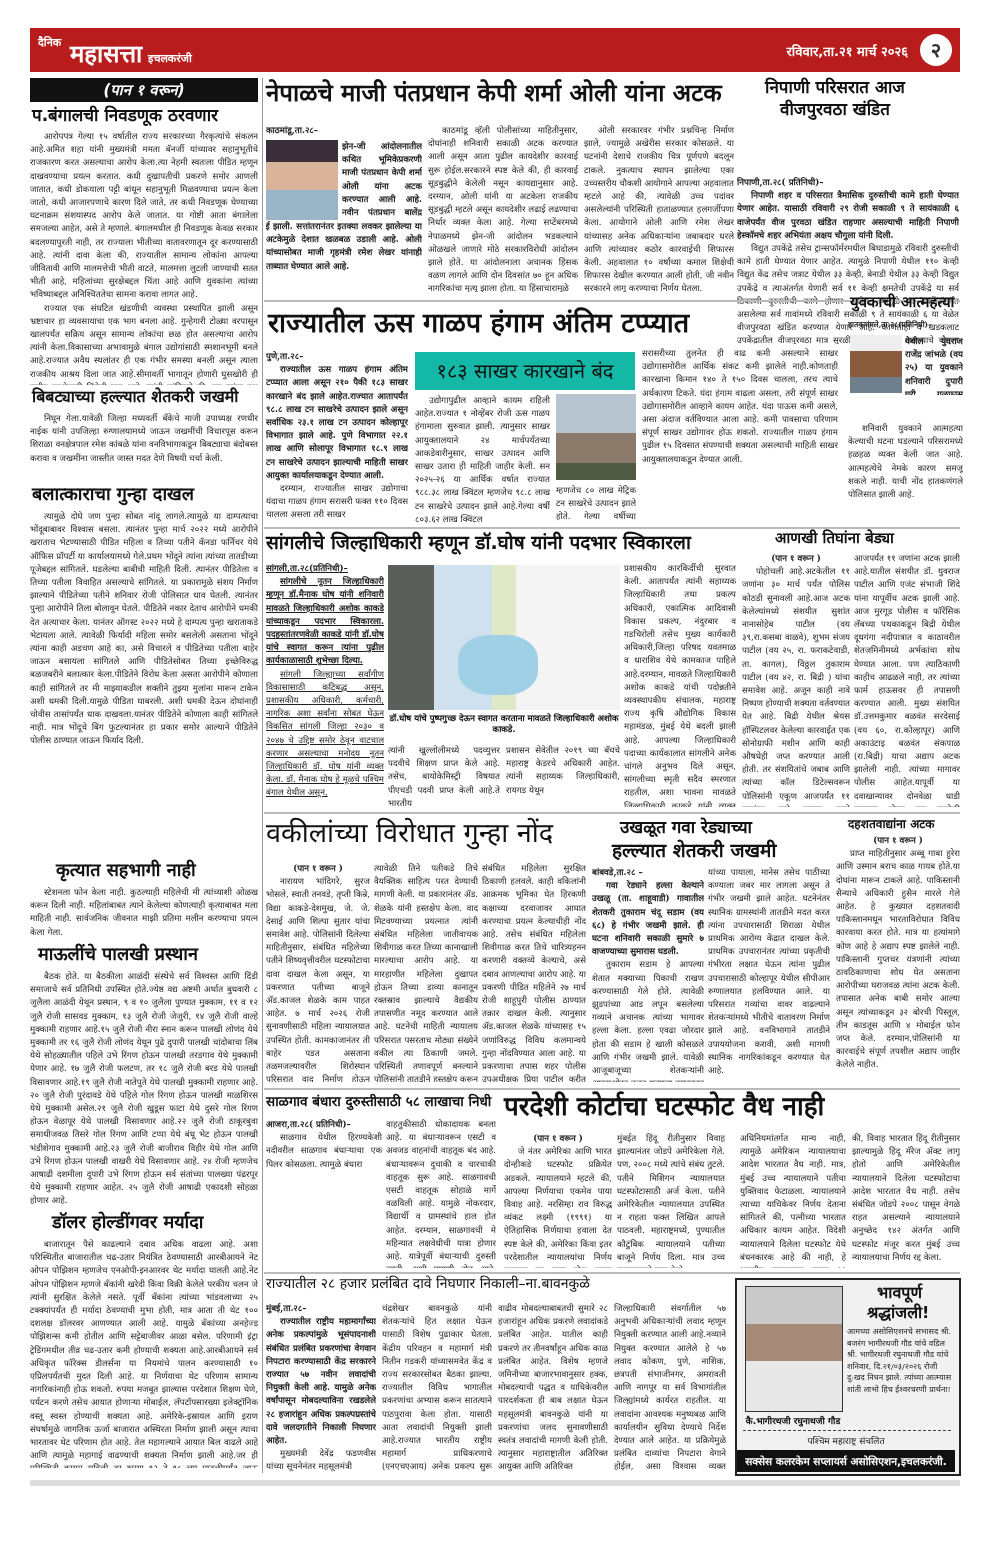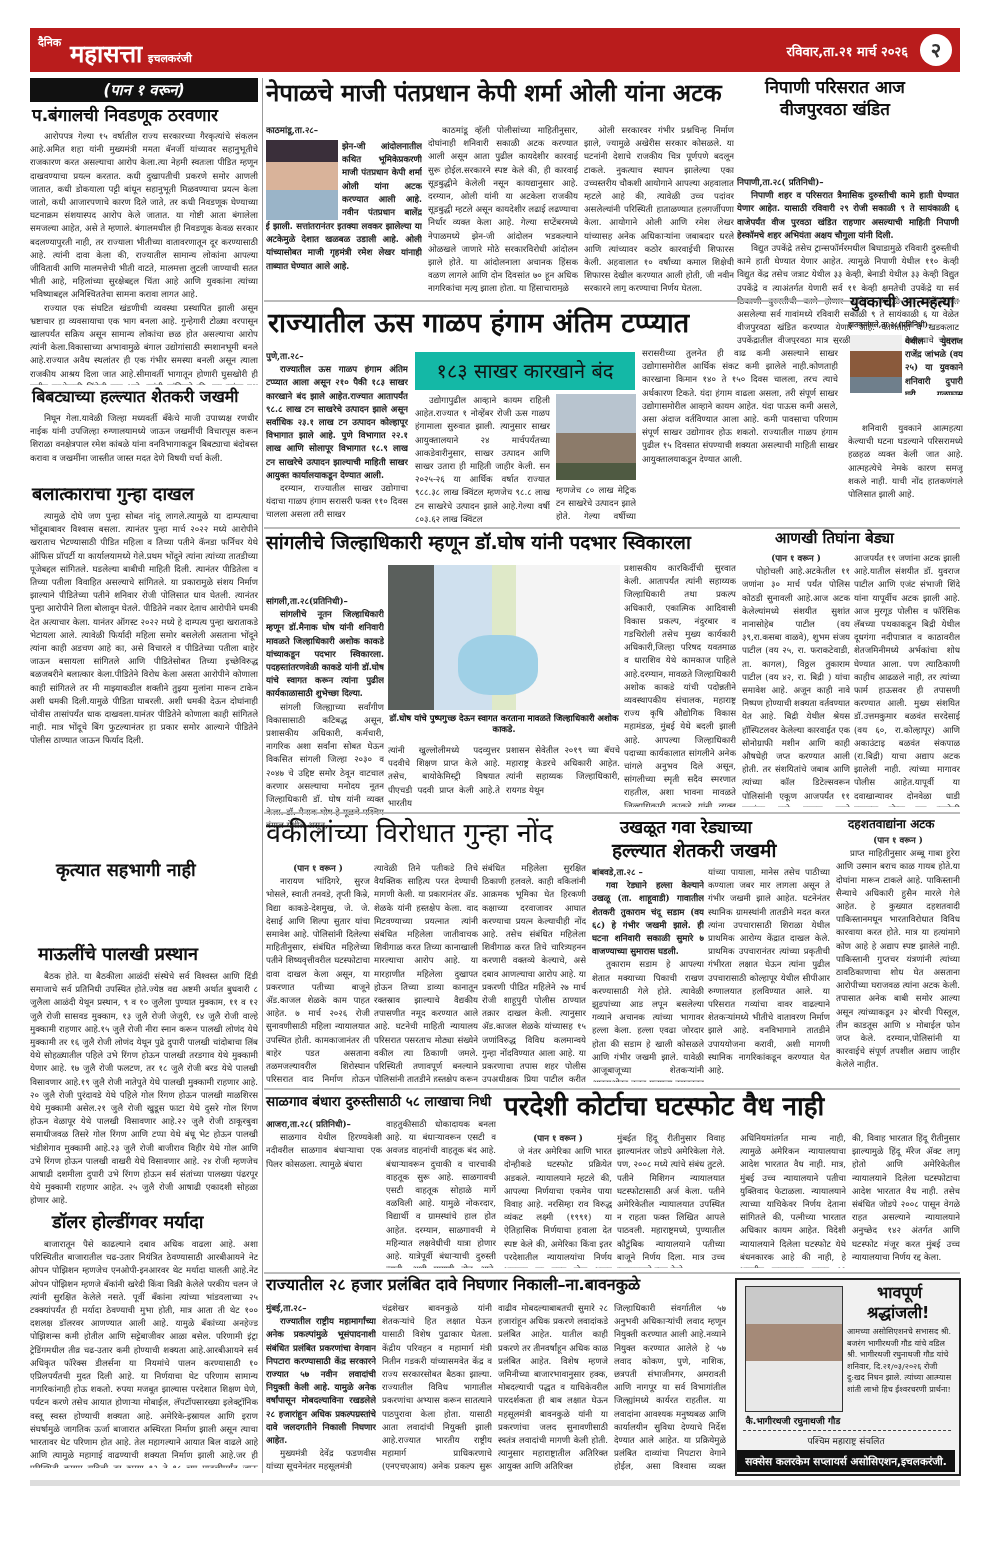--- a/index.html
+++ b/index.html
@@ -48,20 +48,23 @@
   <div class="abs body" style="left:0;top:334px;width:228px;height:68px;">
       <p>निघून गेला.यावेळी जिल्हा मध्यवर्ती बँकेचे माजी उपाध्यक्ष रणधीर नाईक यांनी उपजिल्हा रुग्णालयामध्ये जाऊन जखमींची विचारपूस करून शिराळा वनक्षेत्रपाल रमेश कांबळे यांना वनविभागाकडून बिबट्याचा बंदोबस्त करावा व जखमींना जास्तीत जास्त मदत देणे विषयी चर्चा केली.</p>
     </div>
 
   <div class="abs hl" style="left:2px;top:406px;font-size:18px;">बलात्काराचा गुन्हा दाखल</div>
   <div class="abs body" style="left:0;top:432px;width:228px;height:348px;">
       <p>त्यामुळे दोघे जण पुन्हा सोबत नांदू लागले.त्यामुळे या दाम्पत्याचा भोंदूबाबावर विश्वास बसला. त्यानंतर पुन्हा मार्च २०२२ मध्ये आरोपीने खराताच भेटण्यासाठी पीडित महिला व तिच्या पतीने कॅनडा फर्निचर येथे ऑफिस प्रॉपर्टी या कार्यालयामध्ये गेले.प्रथम भोंदूने त्यांना त्यांच्या तातडीच्या पूजेबद्दल सांगितले. घडलेल्या बाबीची माहिती दिली. त्यानंतर पीडितेला व तिच्या पतीला विवाहित असल्याचे सांगितले. या प्रकारामुळे संशय निर्माण झाल्याने पीडितेच्या पतीने शनिवार रोजी पोलिसात धाव घेतली. त्यानंतर पुन्हा आरोपीने तिला बोलावून घेतले. पीडितेने नकार देताच आरोपीने धमकी देत अत्याचार केला. यानंतर ऑगस्ट २०२२ मध्ये हे दाम्पत्य पुन्हा खराताकडे भेटायला आले. त्यावेळी फिर्यादी महिला समोर बसलेली असताना भोंदूने त्यांना काही अडचण आहे का, असे विचारले व पीडितेच्या पतीला बाहेर जाऊन बसायला सांगितले आणि पीडितेसोबत तिच्या इच्छेविरुद्ध बळजबरीने बलात्कार केला.पीडितेने विरोध केला असता आरोपीने कोणाला काही सांगितले तर मी माझ्याकडील शक्तीने तुझ्या मुलांना मारून टाकेन अशी धमकी दिली.यामुळे पीडिता घाबरली. अशी धमकी देऊन दोघांनाही चोवीस तासांपर्यंत धाक दाखवला.यानंतर पीडितेने कोणाला काही सांगितले नाही. मात्र भोंदूचे बिंग फुटल्यानंतर हा प्रकार समोर आल्याने पीडितेने पोलीस ठाण्यात जाऊन फिर्याद दिली.</p>
     </div>
 
   <div class="abs hl" style="left:26px;top:782px;font-size:18px;">कृत्यात सहभागी नाही</div>
+  <div class="abs body" style="left:0;top:808px;width:228px;height:56px;">
+      <p>स्टेशनला फोन केला नाही. कुठल्याही महिलेची मी त्यांच्याशी ओळख करून दिली नाही. महिलांबाबत त्याने केलेल्या कोणत्याही कृत्याबाबत मला माहिती नाही. सार्वजनिक जीवनात माझी प्रतिमा मलीन करण्याचा प्रयत्न केला गेला.</p>
+    </div>
 
   <div class="abs hl" style="left:8px;top:866px;font-size:18px;">माऊलींचे पालखी प्रस्थान</div>
   <div class="abs body" style="left:0;top:892px;width:228px;height:240px;">
       <p>बैठक होते. या बैठकीला आळंदी संस्थेचे सर्व विश्वस्त आणि दिंडी समाजाचे सर्व प्रतिनिधी उपस्थित होते.ज्येष्ठ वद्य अष्टमी अर्थात बुधवारी ८ जुलैला आळंदी येथून प्रस्थान, ९ व १० जुलैला पुण्यात मुक्काम, ११ व १२ जुलै रोजी सासवड मुक्काम, १३ जुलै रोजी जेजुरी, १४ जुलै रोजी वाल्हे मुक्कामी राहणार आहे.१५ जुलै रोजी नीरा स्नान करून पालखी लोणंद येथे मुक्कामी तर १६ जुलै रोजी लोणंद येथून पुढे दुपारी पालखी चांदोबाचा लिंब येथे सोहळ्यातील पहिले उभे रिंगण होऊन पालखी तरडगाव येथे मुक्कामी येणार आहे. १७ जुलै रोजी फलटण, तर १८ जुलै रोजी बरड येथे पालखी विसावणार आहे.१९ जुलै रोजी नातेपुते येथे पालखी मुक्कामी राहणार आहे. २० जुलै रोजी पुरंदावडे येथे पहिले गोल रिंगण होऊन पालखी माळशिरस येथे मुक्कामी असेल.२१ जुलै रोजी खुडूस फाटा येथे दुसरे गोल रिंगण होऊन वेळापूर येथे पालखी विसावणार आहे.२२ जुलै रोजी ठाकूरबुवा समाधीजवळ तिसरे गोल रिंगण आणि टप्पा येथे बंधू भेट होऊन पालखी भंडीशेगाव मुक्कामी आहे.२३ जुलै रोजी बाजीराव विहीर येथे गोल आणि उभे रिंगण होऊन पालखी वाखरी येथे विसावणार आहे. २४ रोजी म्हणजेच आषाढी दशमीला दुपारी उभे रिंगण होऊन सर्व संतांच्या पालख्या पंढरपूर येथे मुक्कामी राहणार आहेत. २५ जुलै रोजी आषाढी एकादशी सोहळा होणार आहे.</p>
     </div>
 
   <div class="abs hl" style="left:22px;top:1134px;font-size:18px;">डॉलर होल्डींगवर मर्यादा</div>
   <div class="abs body" style="left:0;top:1160px;width:228px;height:230px;">
       <p>बाजारातून पैसे काढल्याने दबाव अधिक वाढला आहे. अशा परिस्थितीत बाजारातील चढ-उतार नियंत्रित ठेवण्यासाठी आरबीआयने नेट ओपन पोझिशन म्हणजेच एनओपी-इनआरवर थेट मर्यादा घालती आहे.नेट ओपन पोझिशन म्हणजे बँकांनी खरेदी किंवा विक्री केलेले परकीय चलन जे त्यांनी सुरक्षित केलेले नसते. पूर्वी बँकांना त्यांच्या भांडवलाच्या २५ टक्क्यांपर्यंत ही मर्यादा ठेवण्याची मुभा होती, मात्र आता ती थेट १०० दशलक्ष डॉलरवर आणण्यात आली आहे. यामुळे बँकांच्या अनहेज्ड पोझिशन्स कमी होतील आणि सट्टेबाजीवर आळा बसेल. परिणामी इंट्रा ट्रेडिंगमधील तीव्र चढ-उतार कमी होण्याची शक्यता आहे.आरबीआयने सर्व अधिकृत फॉरेक्स डीलर्सना या नियमांचे पालन करण्यासाठी १० एप्रिलपर्यंतची मुदत दिली आहे. या निर्णयाचा थेट परिणाम सामान्य नागरिकांनाही होऊ शकतो. रुपया मजबूत झाल्यास परदेशात शिक्षण घेणे, पर्यटन करणे तसेच आयात होणाऱ्या मोबाईल, लॅपटॉपसारख्या इलेक्ट्रॉनिक वस्तू स्वस्त होण्याची शक्यता आहे. अमेरिके-इस्रायल आणि इराण संघर्षामुळे जागतिक ऊर्जा बाजारात अस्थिरता निर्माण झाली असून त्याचा भारतावर थेट परिणाम होत आहे. तेल महागल्याने आयात बिल वाढले आहे आणि त्यामुळे महागाई वाढण्याची शक्यता निर्माण झाली आहे.जर ही परिस्थिती कायम राहिली तर रुपया ९२ ते ९८ च्या पातळीपर्यंत जाऊ शकतो. यामुळे पेट्रोल-डिझेल, इलेक्ट्रॉनिक वस्तू तसेच इतर आयात केलेल्या वस्तू महाग होण्याचा धोका आहे.</p>
     </div>
@@ -121,21 +124,21 @@
 <div class="abs body" style="left:905px;top:335px;width:58px;height:60px;font-weight:bold;">
     <p style="text-indent:0">येथील युवराज राजेंद्र जांभळे (वय २५) या युवकाने शनिवारी दुपारी घरी गळफास घेऊन आत्महत्या केली.</p>
   </div>
 <div class="abs body" style="left:848px;top:398px;width:115px;height:120px;margin-top:24px;">
     <p>शनिवारी युवकाने आत्महत्या केल्याची घटना घडल्याने परिसरामध्ये हळहळ व्यक्त केली जात आहे. आत्महत्येचे नेमके कारण समजू शकले नाही. याची नोंद हातकणंगले पोलिसात झाली आहे.</p>
   </div>
 
 <div class="abs rule" style="left:264px;top:527px;width:696px;"></div>
 
 <div class="abs hl" style="left:266px;top:532px;font-size:19px;">सांगलीचे जिल्हाधिकारी म्हणून डॉ.घोष यांनी पदभार स्विकारला</div>
-<div class="abs body" style="left:266px;top:595px;width:118px;height:245px;">
+<div class="abs body" style="left:266px;top:562px;width:118px;height:245px;text-decoration:underline;">
   <div class="dateline">सांगली,ता.२८(प्रतिनिधी)–</div>
   <p style="font-weight:bold">सांगलीचे नूतन जिल्हाधिकारी म्हणून डॉ.मैनाक घोष यांनी शनिवारी मावळते जिल्हाधिकारी अशोक काकडे यांच्याकडून पदभार स्विकारला. पदहस्तांतरणवेळी काकडे यांनी डॉ.घोष यांचे स्वागत करून त्यांना पुढील कार्यकाळासाठी शुभेच्छा दिल्या.</p>
   <p>सांगली जिल्ह्याच्या सर्वांगीण विकासासाठी कटिबद्ध असून, प्रशासकीय अधिकारी, कर्मचारी, नागरिक अशा सर्वांना सोबत घेऊन विकसित सांगली जिल्हा २०३० व २०४७ चे उद्दिष्ट समोर ठेवून वाटचाल करणार असल्याचा मनोदय नूतन जिल्हाधिकारी डॉ. घोष यांनी व्यक्त केला. डॉ. मैनाक घोष हे मूळचे पश्चिम बंगाल येथील असून,</p>
 </div>
 <div class="abs photo" style="left:388px;top:565px;width:232px;height:145px;background:linear-gradient(90deg,#5a5f5c 0 20%,#cfe0ee 20% 45%,#dfe9c8 45% 55%,#f4f4f4 55% 100%);">
   <div class="abs" style="left:70px;top:70px;width:80px;height:60px;border-radius:40%;background:#9fd0e6;"></div>
 </div>
 <div class="abs caption" style="left:388px;top:712px;width:232px;height:28px;">डॉ.घोष यांचे पुष्पगुच्छ देऊन स्वागत करताना मावळते जिल्हाधिकारी अशोक काकडे.</div>
 <div class="abs body" style="left:388px;top:744px;width:112px;height:63px;">
     <p style="text-indent:0">त्यांनी खुल्लोलीमध्ये पदव्युत्तर पदवीचे शिक्षण प्राप्त केले आहे. तसेच, बायोकेमिस्ट्री विषयात पीएचडी पदवी प्राप्त केली आहे.ते भारतीय</p>
@@ -208,21 +211,21 @@
   </div>
 <div class="abs body" style="left:740px;top:1132px;width:106px;height:136px;">
     <p style="text-indent:0">अधिनियमांतर्गत मान्य नाही, त्यामुळे अमेरिकन न्यायालयाचा आदेश भारतात वैध नाही. मात्र, मुंबई उच्च न्यायालयाने पतीचा युक्तिवाद फेटाळला. न्यायालयाने त्याच्या याचिकेवर निर्णय देताना सांगितले की, पत्नीच्या भारतात अधिकार कायम आहेत. विदेशी न्यायालयाने दिलेला घटस्फोट येथे बंधनकारक आहे की नाही, हे भारतीय कायद्याच्या कलम १३ अंतर्गत तपासले जाईल. तसेच अनुच्छेद १४४ अंतर्गत सर्वोच्च न्यायालयाचे सर्व निर्णय बंधनकारक आहेत.</p>
   </div>
 <div class="abs body" style="left:852px;top:1132px;width:108px;height:136px;">
     <p style="text-indent:0">की, विवाह भारतात हिंदू रीतीनुसार झाल्यामुळे हिंदू मॅरेज ॲक्ट लागू होतो आणि अमेरिकेतील न्यायालयाने दिलेला घटस्फोटाचा आदेश भारतात वैध नाही. तसेच संबंधित जोडपे २००८ पासून वेगळे राहत असल्याने न्यायालयाने अनुच्छेद १४२ अंतर्गत आणि घटस्फोट मंजूर करत मुंबई उच्च न्यायालयाचा निर्णय रद्द केला.</p>
   </div>
 
 <div class="abs rule" style="left:264px;top:1272px;width:696px;"></div>
 
-<div class="abs hl" style="left:266px;top:1276px;font-size:16px;font-weight:bold;">राज्यातील २८ हजार प्रलंबित दावे निघणार निकाली–ना.बावनकुळे</div>
+<div class="abs hl" style="left:266px;top:1276px;font-size:14px;font-weight:normal;">राज्यातील २८ हजार प्रलंबित दावे निघणार निकाली–ना.बावनकुळे</div>
 <div class="abs body" style="left:266px;top:1302px;width:110px;height:172px;">
   <div class="dateline">मुंबई,ता.२८–</div>
   <p style="font-weight:bold">राज्यातील राष्ट्रीय महामार्गांच्या अनेक प्रकल्पांमुळे भूसंपादनाशी संबंधित प्रलंबित प्रकरणांचा वेगवान निपटारा करण्यासाठी केंद्र सरकारने राज्यात ५७ नवीन लवादांची नियुक्ती केली आहे. यामुळे अनेक वर्षांपासून मोबदल्याविना रखडलेले २८ हजारांहून अधिक प्रकल्पग्रस्तांचे दावे जलदगतीने निकाली निघणार आहेत.</p>
   <p>मुख्यमंत्री देवेंद्र फडणवीस यांच्या सूचनेनंतर महसूलमंत्री</p>
 </div>
 <div class="abs body" style="left:382px;top:1302px;width:110px;height:172px;">
     <p style="text-indent:0">चंद्रशेखर बावनकुळे यांनी शेतकऱ्यांचे हित लक्षात घेऊन यासाठी विशेष पुढाकार घेतला. केंद्रीय परिवहन व महामार्ग मंत्री नितीन गडकरी यांच्यासमवेत केंद्र व राज्य सरकारसोबत बैठका झाल्या. राज्यातील विविध भागातील प्रकरणांचा अभ्यास करून सातत्याने पाठपुरावा केला होता. यासाठी आता लवादांची नियुक्ती झाली आहे.राज्यात भारतीय राष्ट्रीय महामार्ग प्राधिकरणाचे (एनएचएआय) अनेक प्रकल्प सुरू आहेत. मात्र, भूसंपादनाच्या</p>
   </div>
 <div class="abs body" style="left:498px;top:1302px;width:110px;height:172px;">
     <p style="text-indent:0">वाढीव मोबदल्याबाबतची सुमारे २८ हजारांहून अधिक प्रकरणे लवादांकडे प्रलंबित आहेत. यातील काही प्रकरणे तर तीनवर्षांहून अधिक काळ प्रलंबित आहेत. विशेष म्हणजे जमिनीच्या बाजारभावानुसार हक्क, मोबदल्याची पद्धत व याचिकेवरील पारदर्शकता ही बाब लक्षात घेऊन महसूलमंत्री बावनकुळे यांनी या प्रकरणांचा जलद सुनावणीसाठी स्वतंत्र लवादांची मागणी केली होती. त्यानुसार महाराष्ट्रातील अतिरिक्त आयुक्त आणि अतिरिक्त</p>

